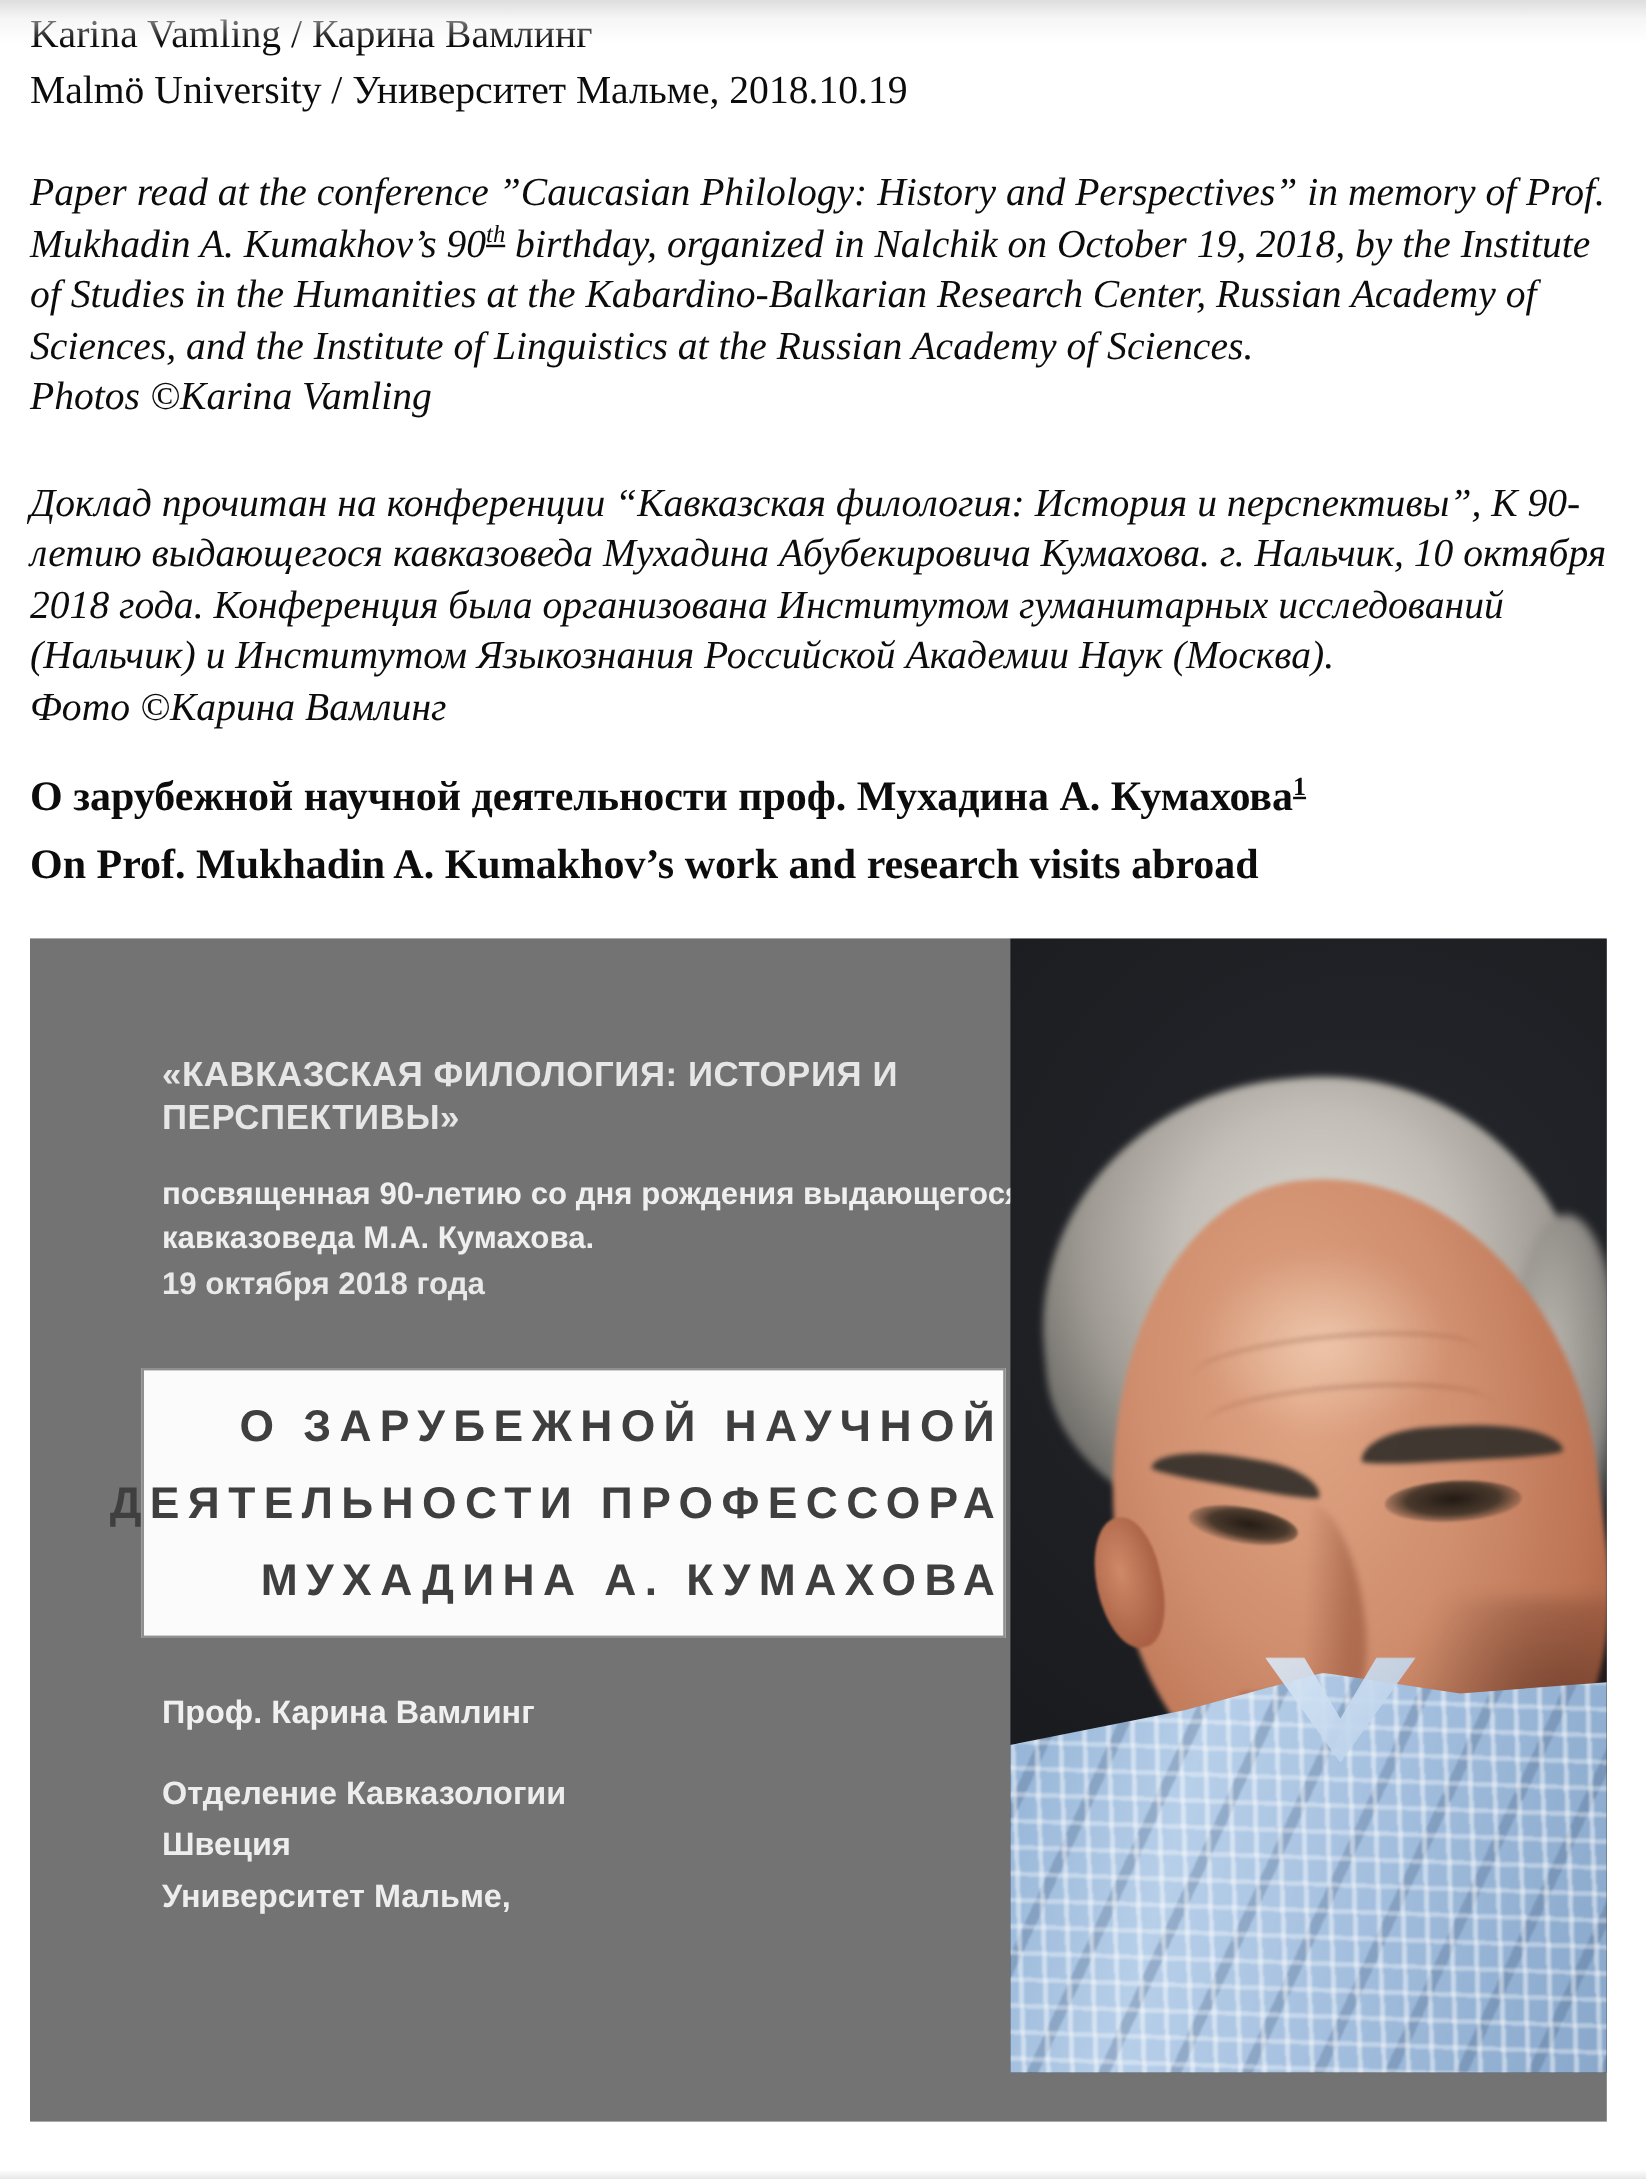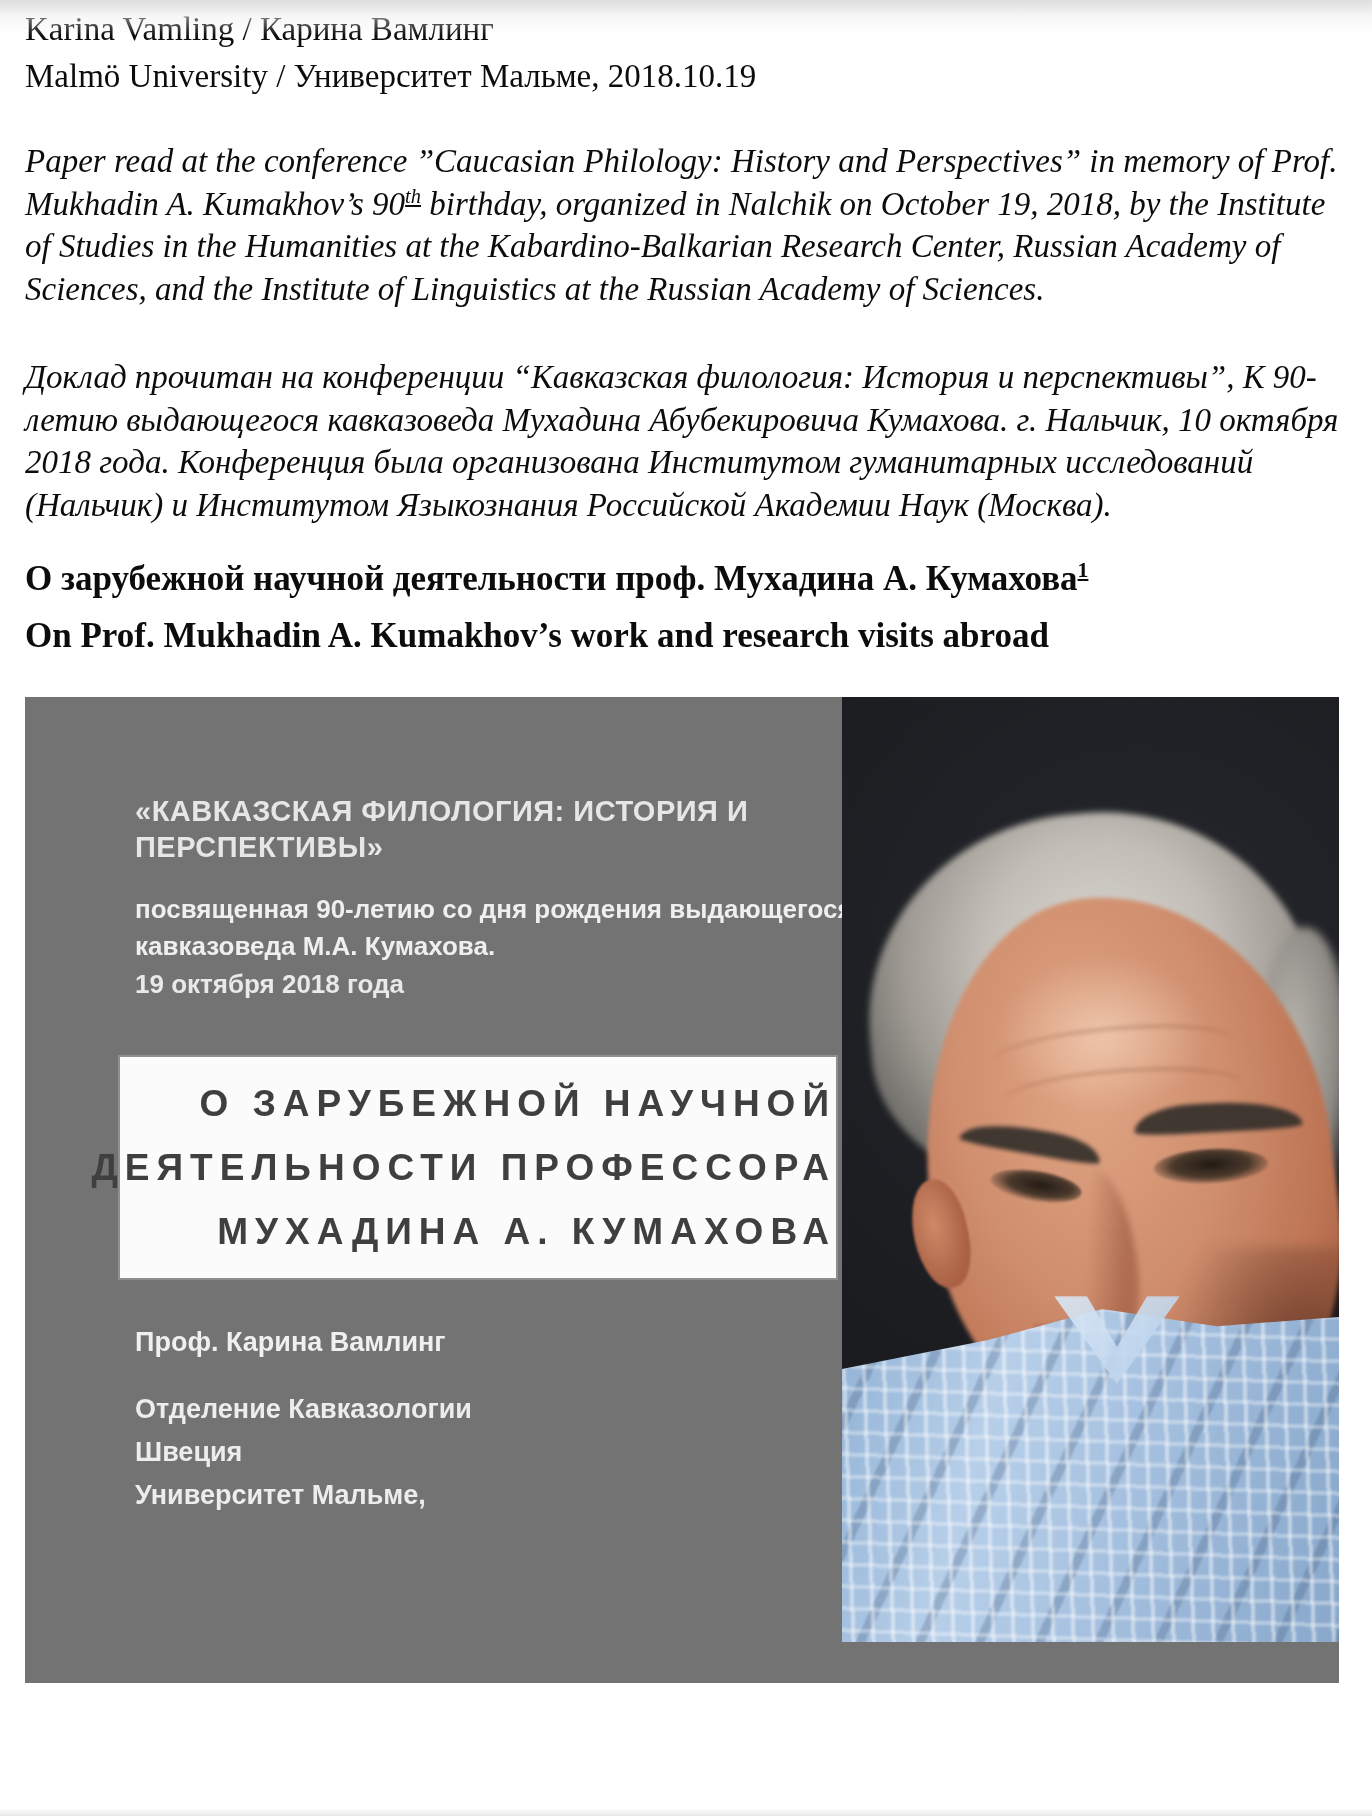--- a/index.html
+++ b/index.html
@@ -133,23 +133,25 @@
 
 <div class="page">
   <div class="content">
 
     <div class="doc-header">
       <div>Karina Vamling / Карина Вамлинг</div>
       <div>Malmö University / Университет Мальме, 2018.10.19</div>
     </div>
 
     <div class="para"><span>Paper read at the conference ”Caucasian Philology: History and Perspectives” in memory of Prof. Mukhadin A. Kumakhov’s 90</span><sup>th</sup><span> birthday, organized in Nalchik on October 19, 2018, by the Institute of Studies in the Humanities at the Kabardino-Balkarian Research Center, Russian Academy of Sciences, and the Institute of Linguistics at the Russian Academy of Sciences.</span>
+      <div class="credit-line">Photos ©Karina Vamling</div>
     </div>
 
     <div class="para para-ru"><span>Доклад прочитан на конференции “Кавказская филология: История и перспективы”, К 90-летию выдающегося кавказоведа Мухадина Абубекировича Кумахова. г. Нальчик, 10 октября 2018 года. Конференция была организована Институтом гуманитарных исследований (Нальчик) и Институтом Языкознания Российской Академии Наук (Москва).</span>
+      <div class="credit-line">Фото ©Карина Вамлинг</div>
     </div>
 
     <div class="doc-title">
       <div class="t-line"><span>О зарубежной научной деятельности проф. Мухадина А. Кумахова</span><sup>1</sup></div>
       <div class="t-line">On Prof. Mukhadin A. Kumakhov’s work and research visits abroad</div>
     </div>
 
     <div class="figure">
 
       <div class="conf-title slide-sans">

